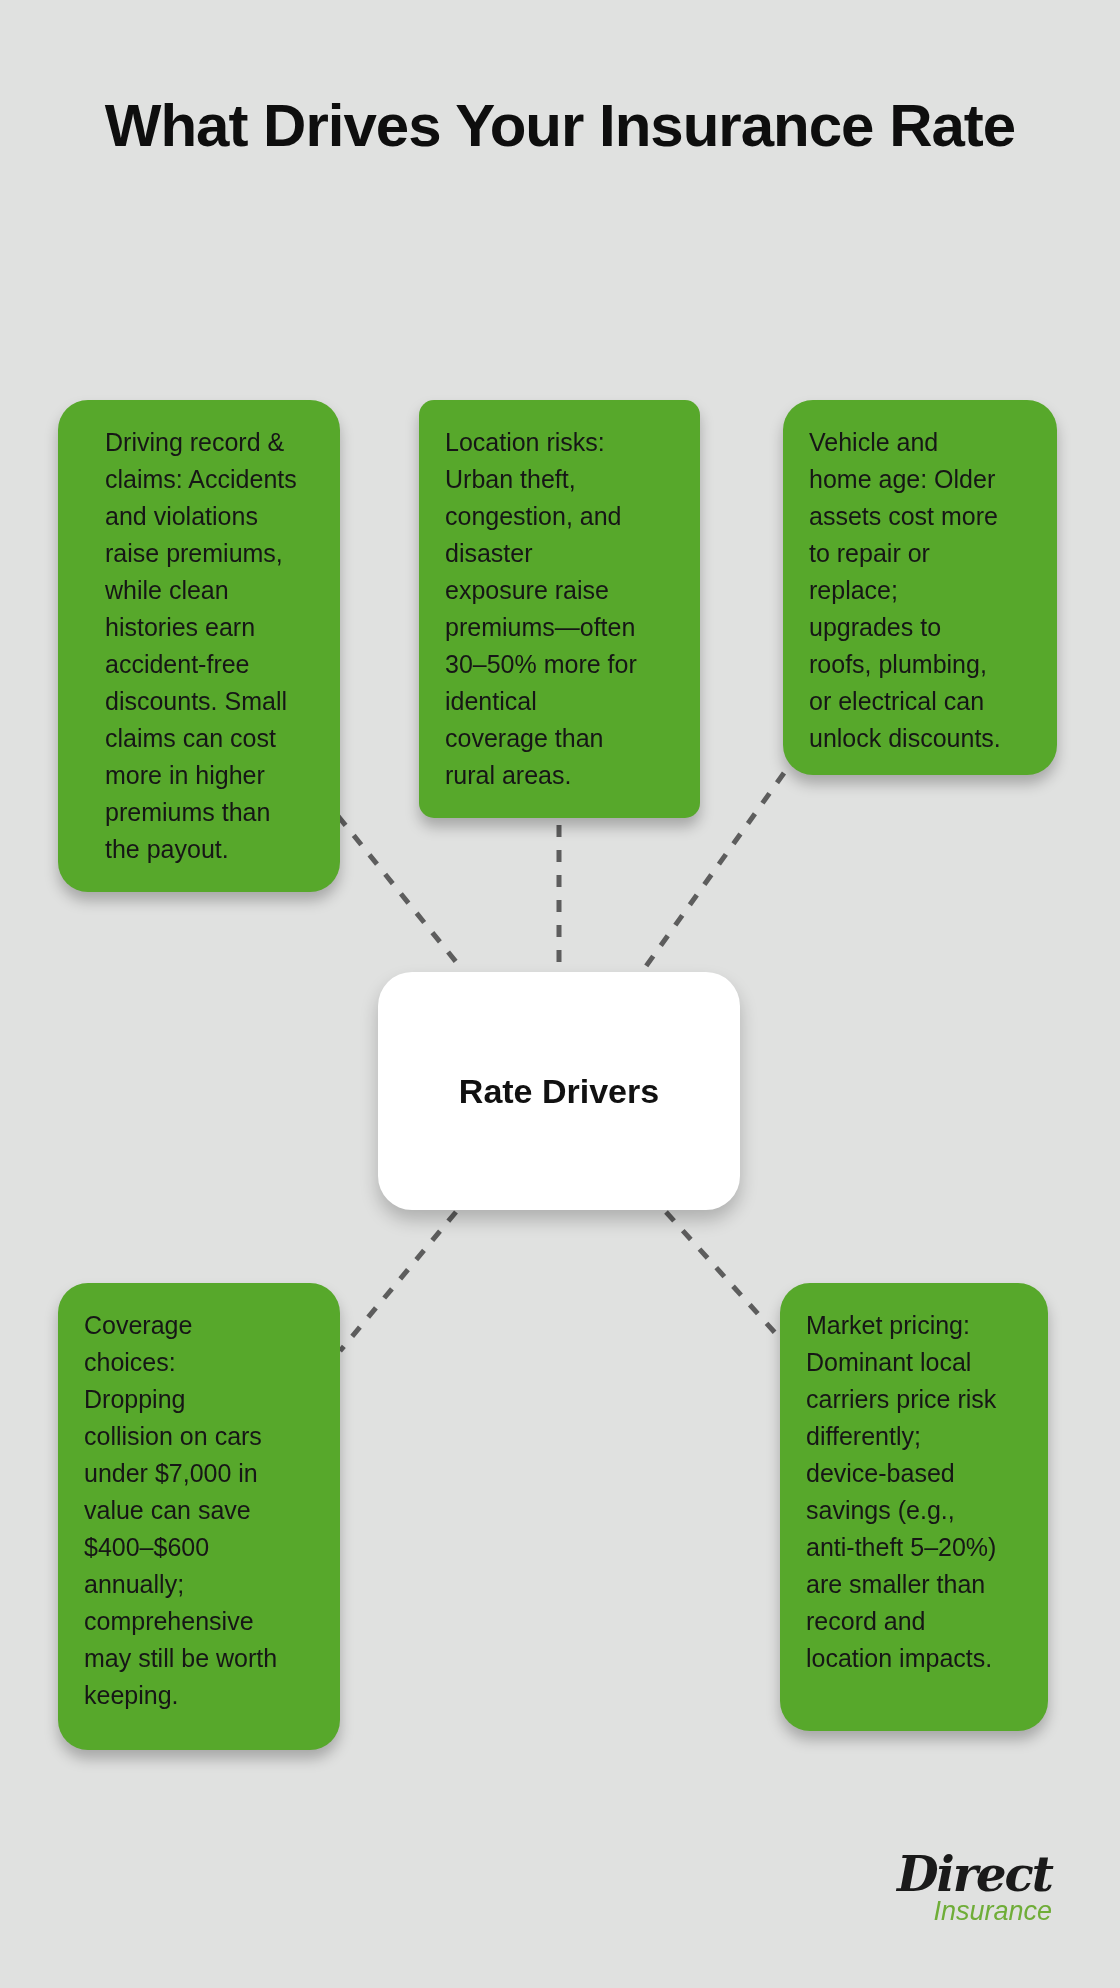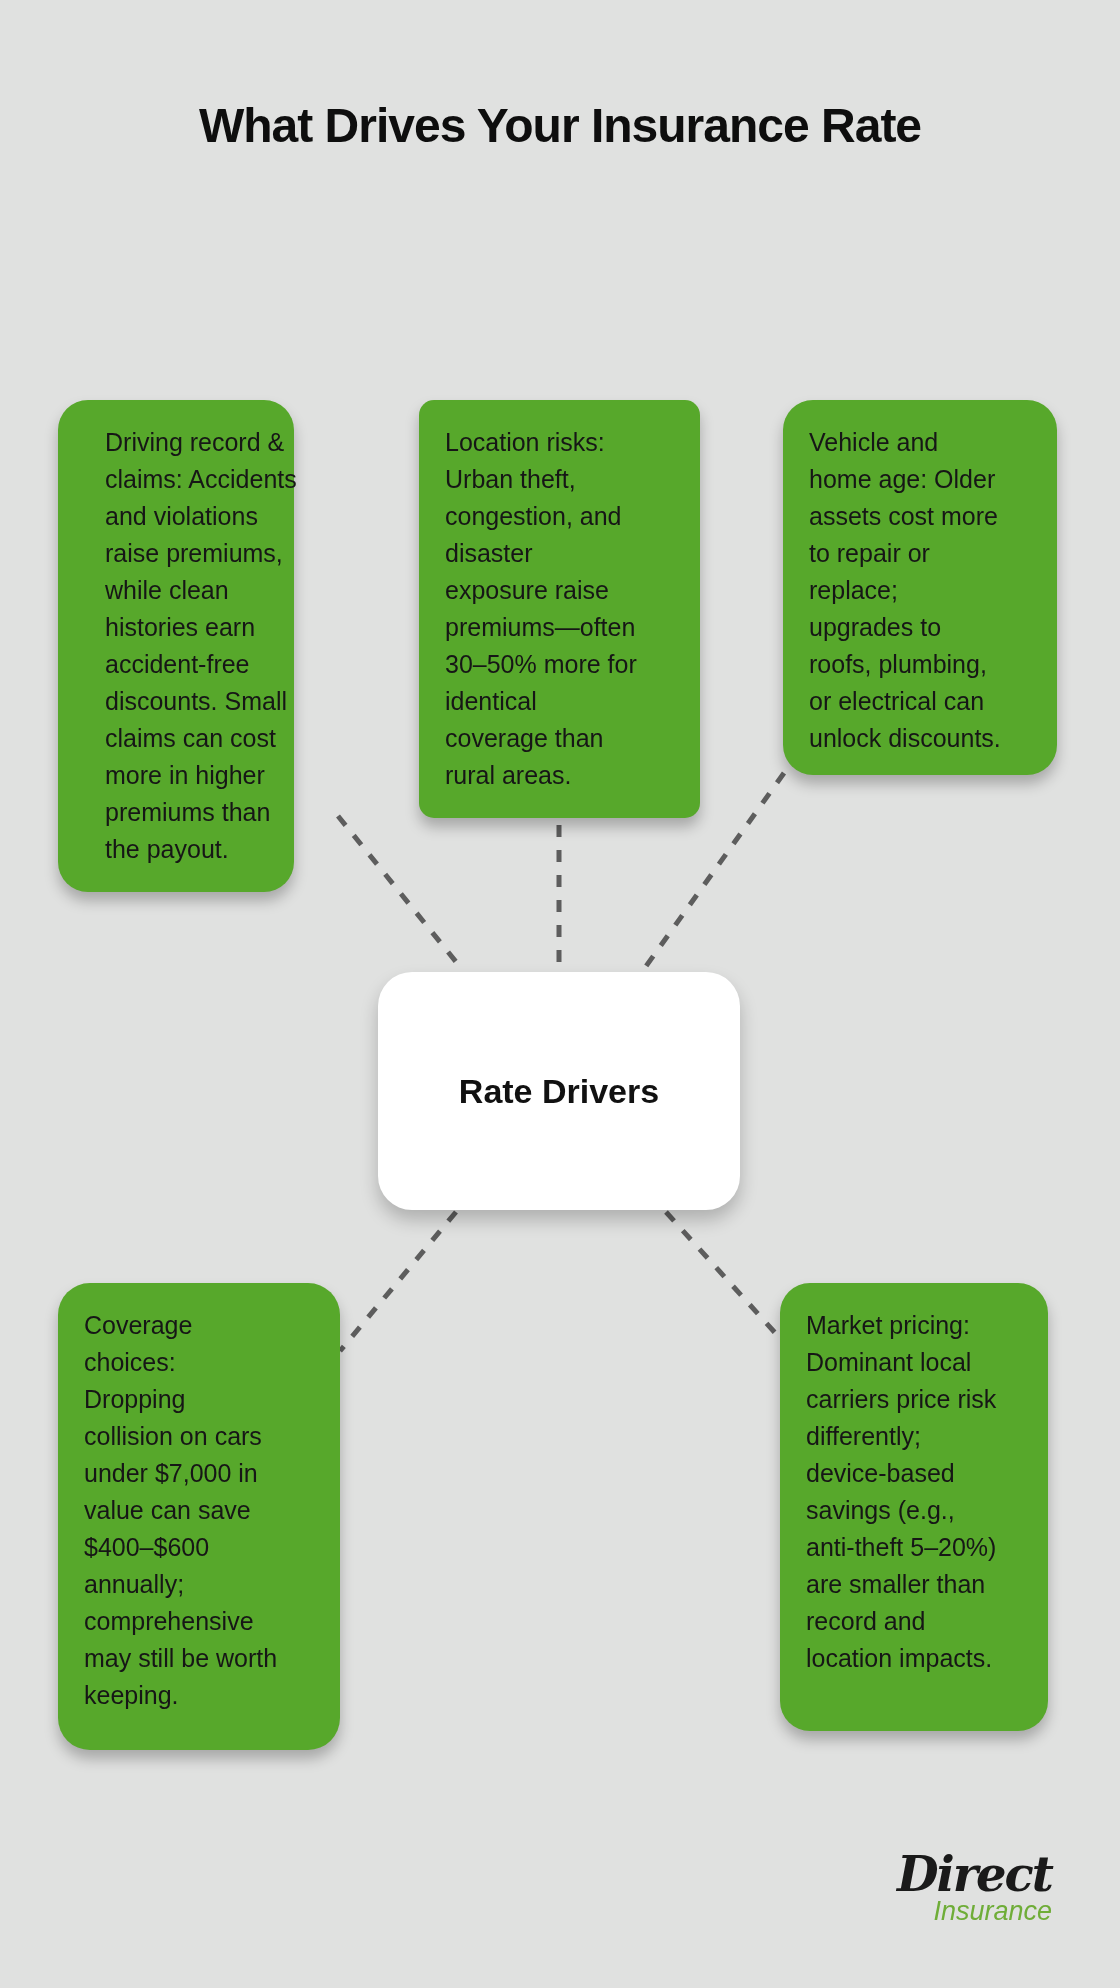--- a/index.html
+++ b/index.html
@@ -24,44 +24,44 @@
     stroke-width: 5;
     stroke-dasharray: 12 13;
   }
   .title {
     position: absolute;
     left: 0; top: 86px;
     width: 1120px;
     margin: 0;
     padding: 0 66px;
     text-align: center;
-    font-size: 48px;
+    font-size: 60px;
     line-height: 80px;
     font-weight: 700;
     letter-spacing: -1px;
     color: #0e0e0e;
   }
   .card {
     position: absolute;
     background: var(--green, #57a82b);
     border-radius: 30px;
     padding: 24px 0 0 26px;
     box-shadow: 0 9px 14px rgba(0,0,0,0.25);
   }
   .card-text {
     margin: 0;
     width: 196px;
     font-size: 25px;
     line-height: 37px;
     color: var(--text, #161616);
   }
-  .card-1 { left: 58px;  top: 400px;  width: 236px; height: 492px; padding-left: 47px; }
+  .card-1 { left: 58px;  top: 400px;  width: 282px; height: 492px; padding-left: 47px; }
   .card-2 { left: 419px; top: 400px;  width: 281px; height: 418px; border-radius: 15px; }
   .card-3 { left: 783px; top: 400px;  width: 274px; height: 375px; }
-  .card-4 { left: 58px;  top: 1283px; width: 282px; height: 467px; border-radius: 32px; }
+  .card-4 { left: 58px;  top: 1283px; width: 282px; height: 467px; }
   .card-5 { left: 780px; top: 1283px; width: 268px; height: 448px; }
   .center-node {
     position: absolute;
     left: 378px; top: 972px;
     width: 362px; height: 238px;
     background: var(--center-bg, #ffffff);
     border-radius: 34px;
     box-shadow: 0 10px 18px rgba(0,0,0,0.22);
     display: flex; align-items: center; justify-content: center;
   }

